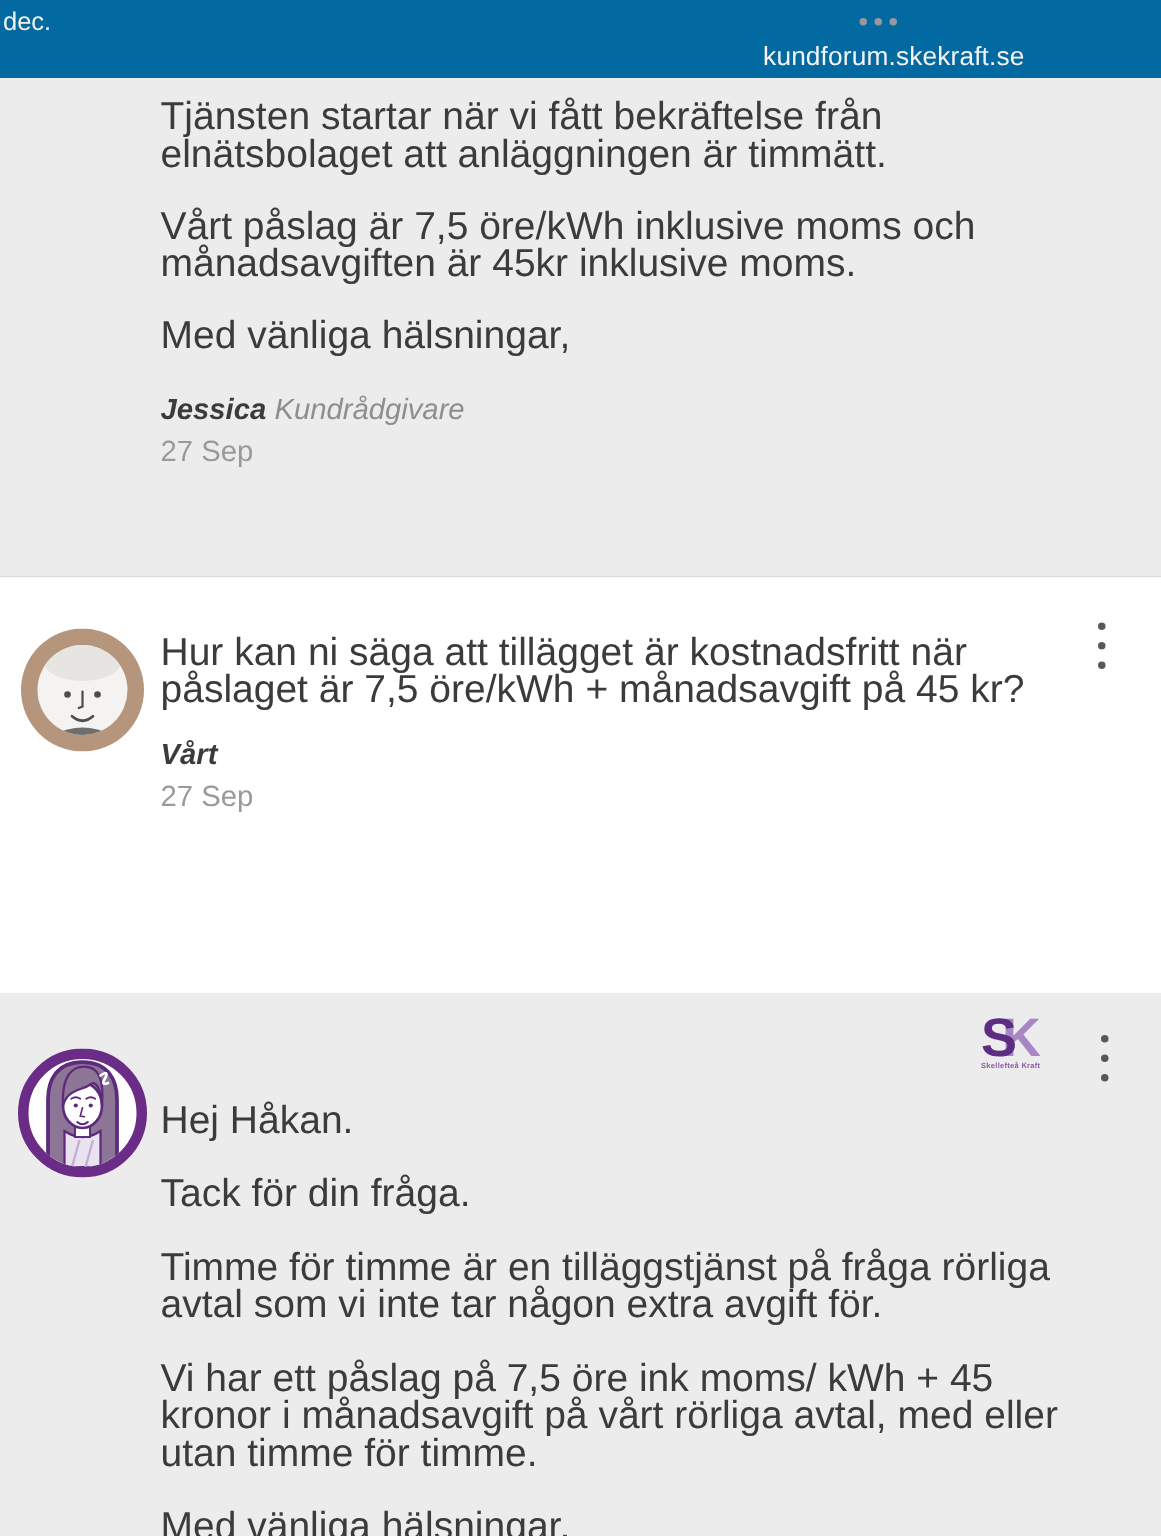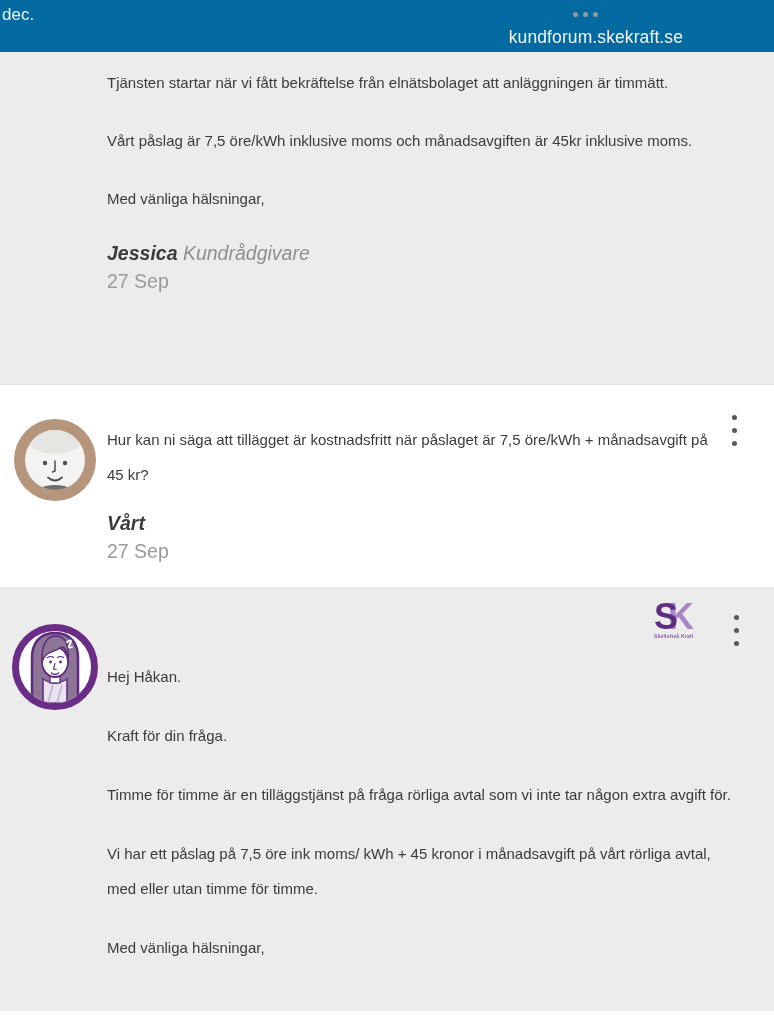--- a/index.html
+++ b/index.html
@@ -30,34 +30,34 @@
   }
   .url-text { color:#f4f4f6; font-size:17.5px; letter-spacing:0.1px; }
 
   
   .post { position:relative; width:774px; }
   .post--gray { background:#ececec; }
   .post--white { background:#ffffff; }
 
   .post p {
     margin:0 0 23px 0;
-    font-size:15px; line-height:35px; color:#3b3b3b;
+    font-size:26px; line-height:25px; color:#3b3b3b;
   }
   .author-line { font-size:19.5px; line-height:28px;font-style:italic; }
   .author-name { font-weight:bold; color:#3b3b3b; }
   .author-role { color:#8e8e8e; }
   .post-date { color:#9a9a9a; font-size:19.5px; line-height:28px; }
 
   .post-1 {
     height:333px; border-bottom:1px solid #dedede;
     padding:13px 44px 0 107px;
   }
   .post-1 .author-line { margin-top:18px; }
 
-  .post-2 { height:202px; }
+  .post-2 { height:277px; }
   .post-2 .content { margin:0 64px 0 107px; padding-top:37px; }
   .post-2 p { margin-bottom:0; }
   .post-2 .author-line { margin-top:17px; }
 
   .post-3 { height:424px; }
   .post-3 .content { margin:0 40px 0 107px; padding-top:72px; }
   .post-3 p { margin-bottom:24px; }
 
   
   .avatar { position:absolute; }
@@ -188,21 +188,21 @@
         </div>
         <div class="sk-sub">Skellefteå Kraft</div>
       </div>
       <div class="kebab kebab-3">
         <i></i>
           <i></i>
           <i></i>
       </div>
       <div class="content">
         <p>Hej Håkan.</p>
-        <p>Kraft för din fråga.</p>
+        <p>Tack för din fråga.</p>
         <p>Timme för timme är en tilläggstjänst på fråga rörliga avtal som vi inte tar någon extra avgift för.</p>
         <p>Vi har ett påslag på 7,5 öre ink moms/ kWh + 45 kronor i månadsavgift på vårt rörliga avtal, med eller utan timme för timme.</p>
         <p>Med vänliga hälsningar,</p>
       </div>
     </section>
 
   </main>
 </div>
 
 </body></html>

